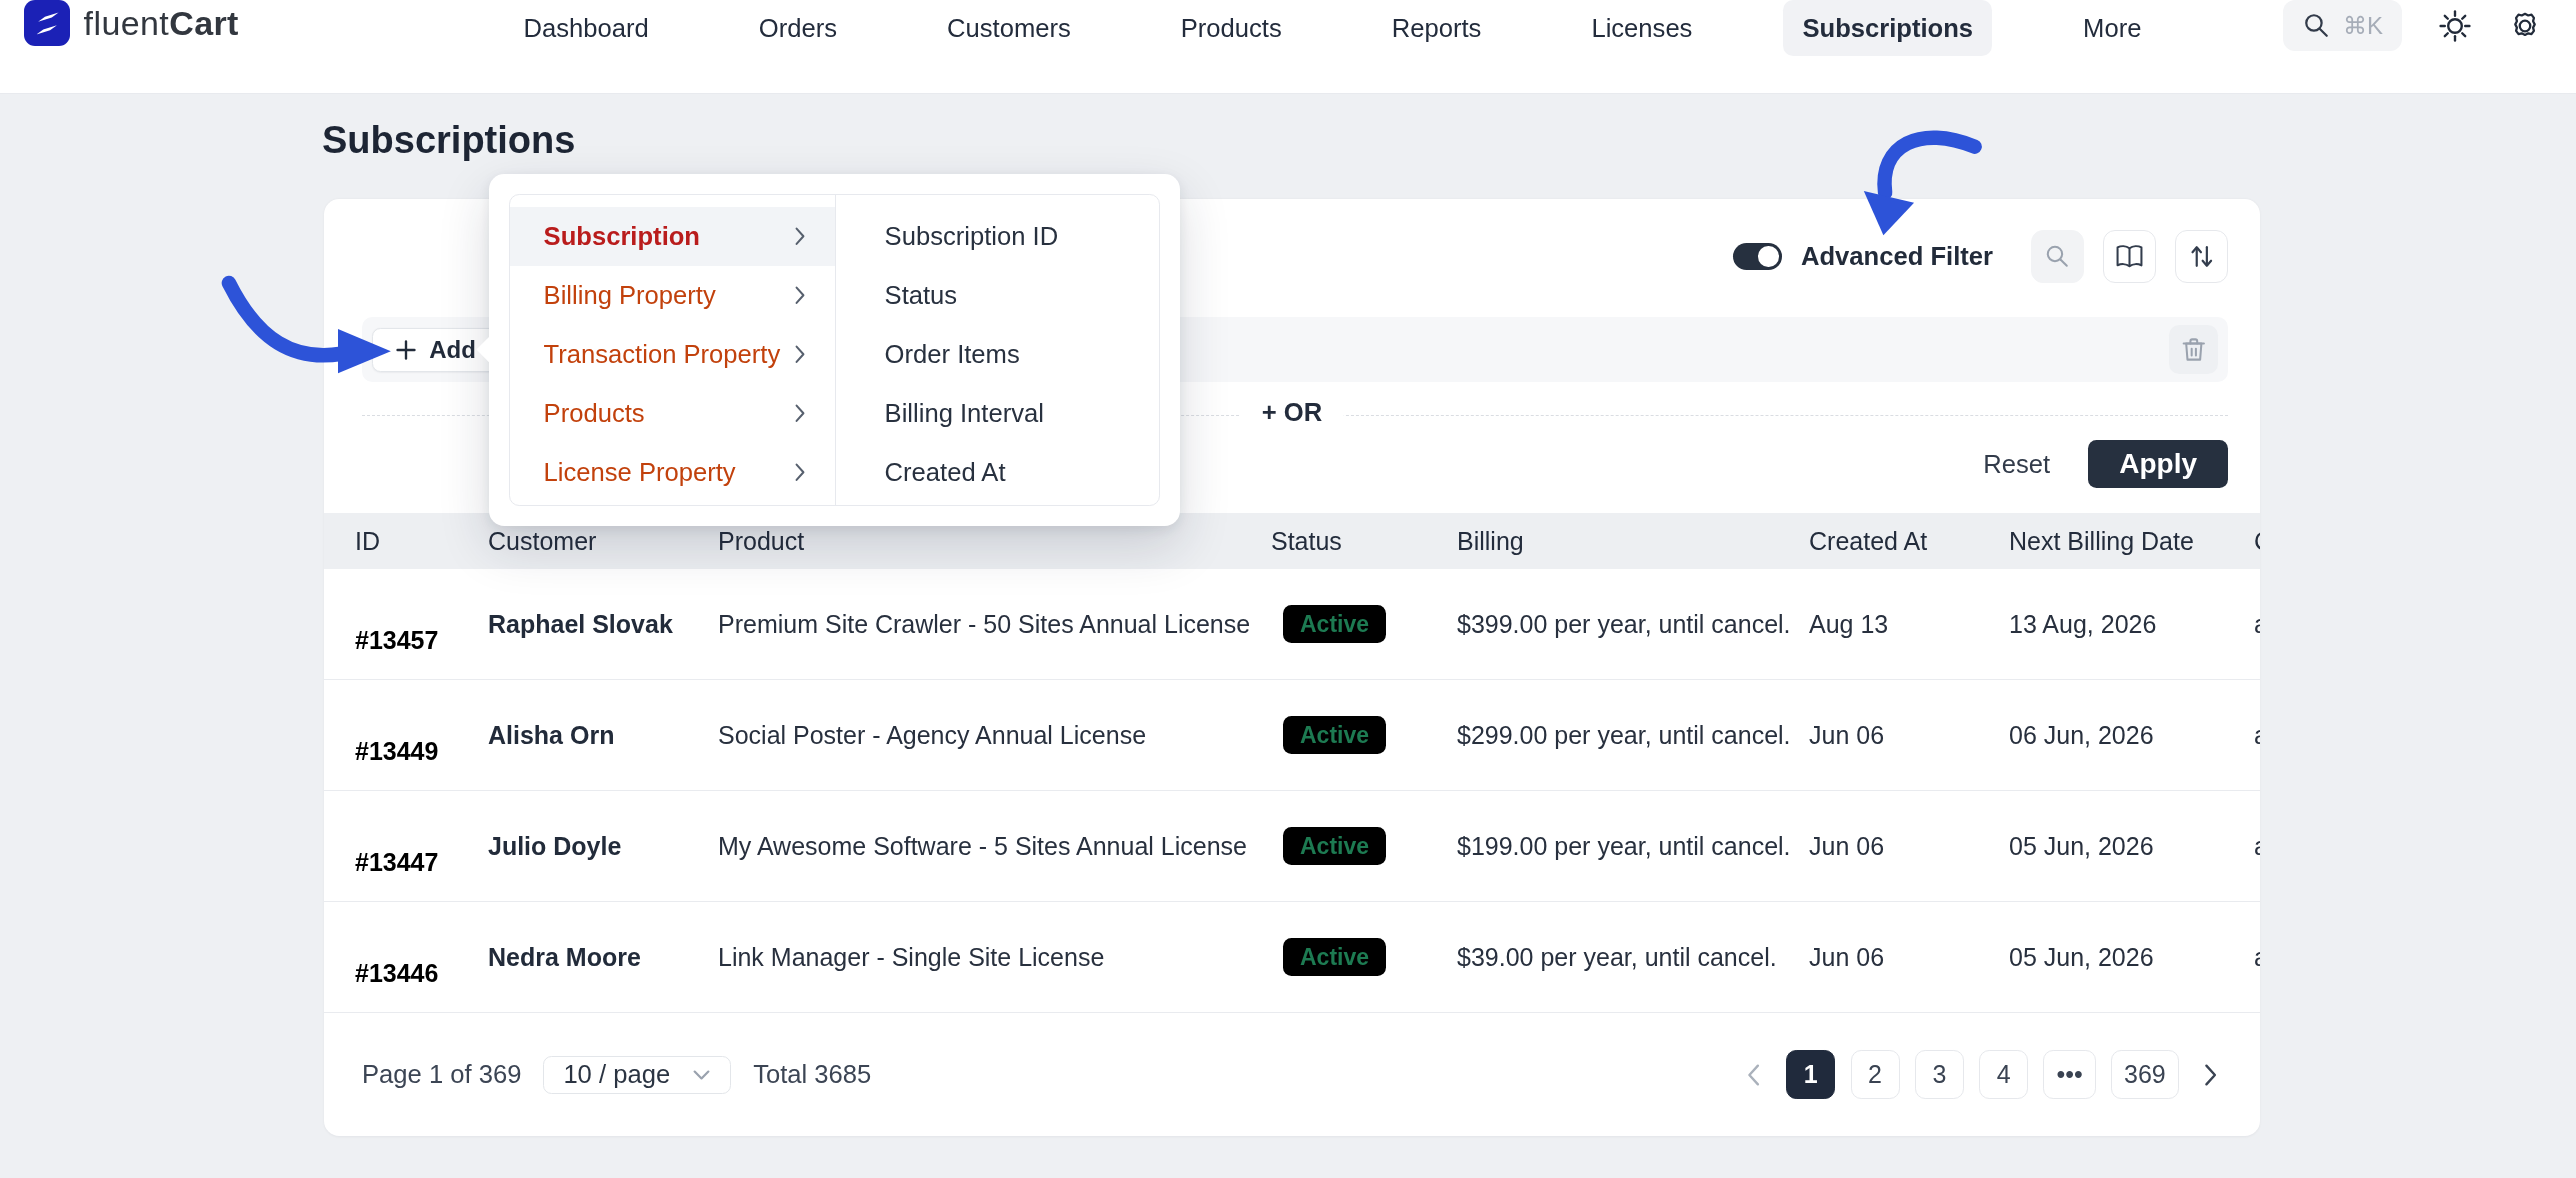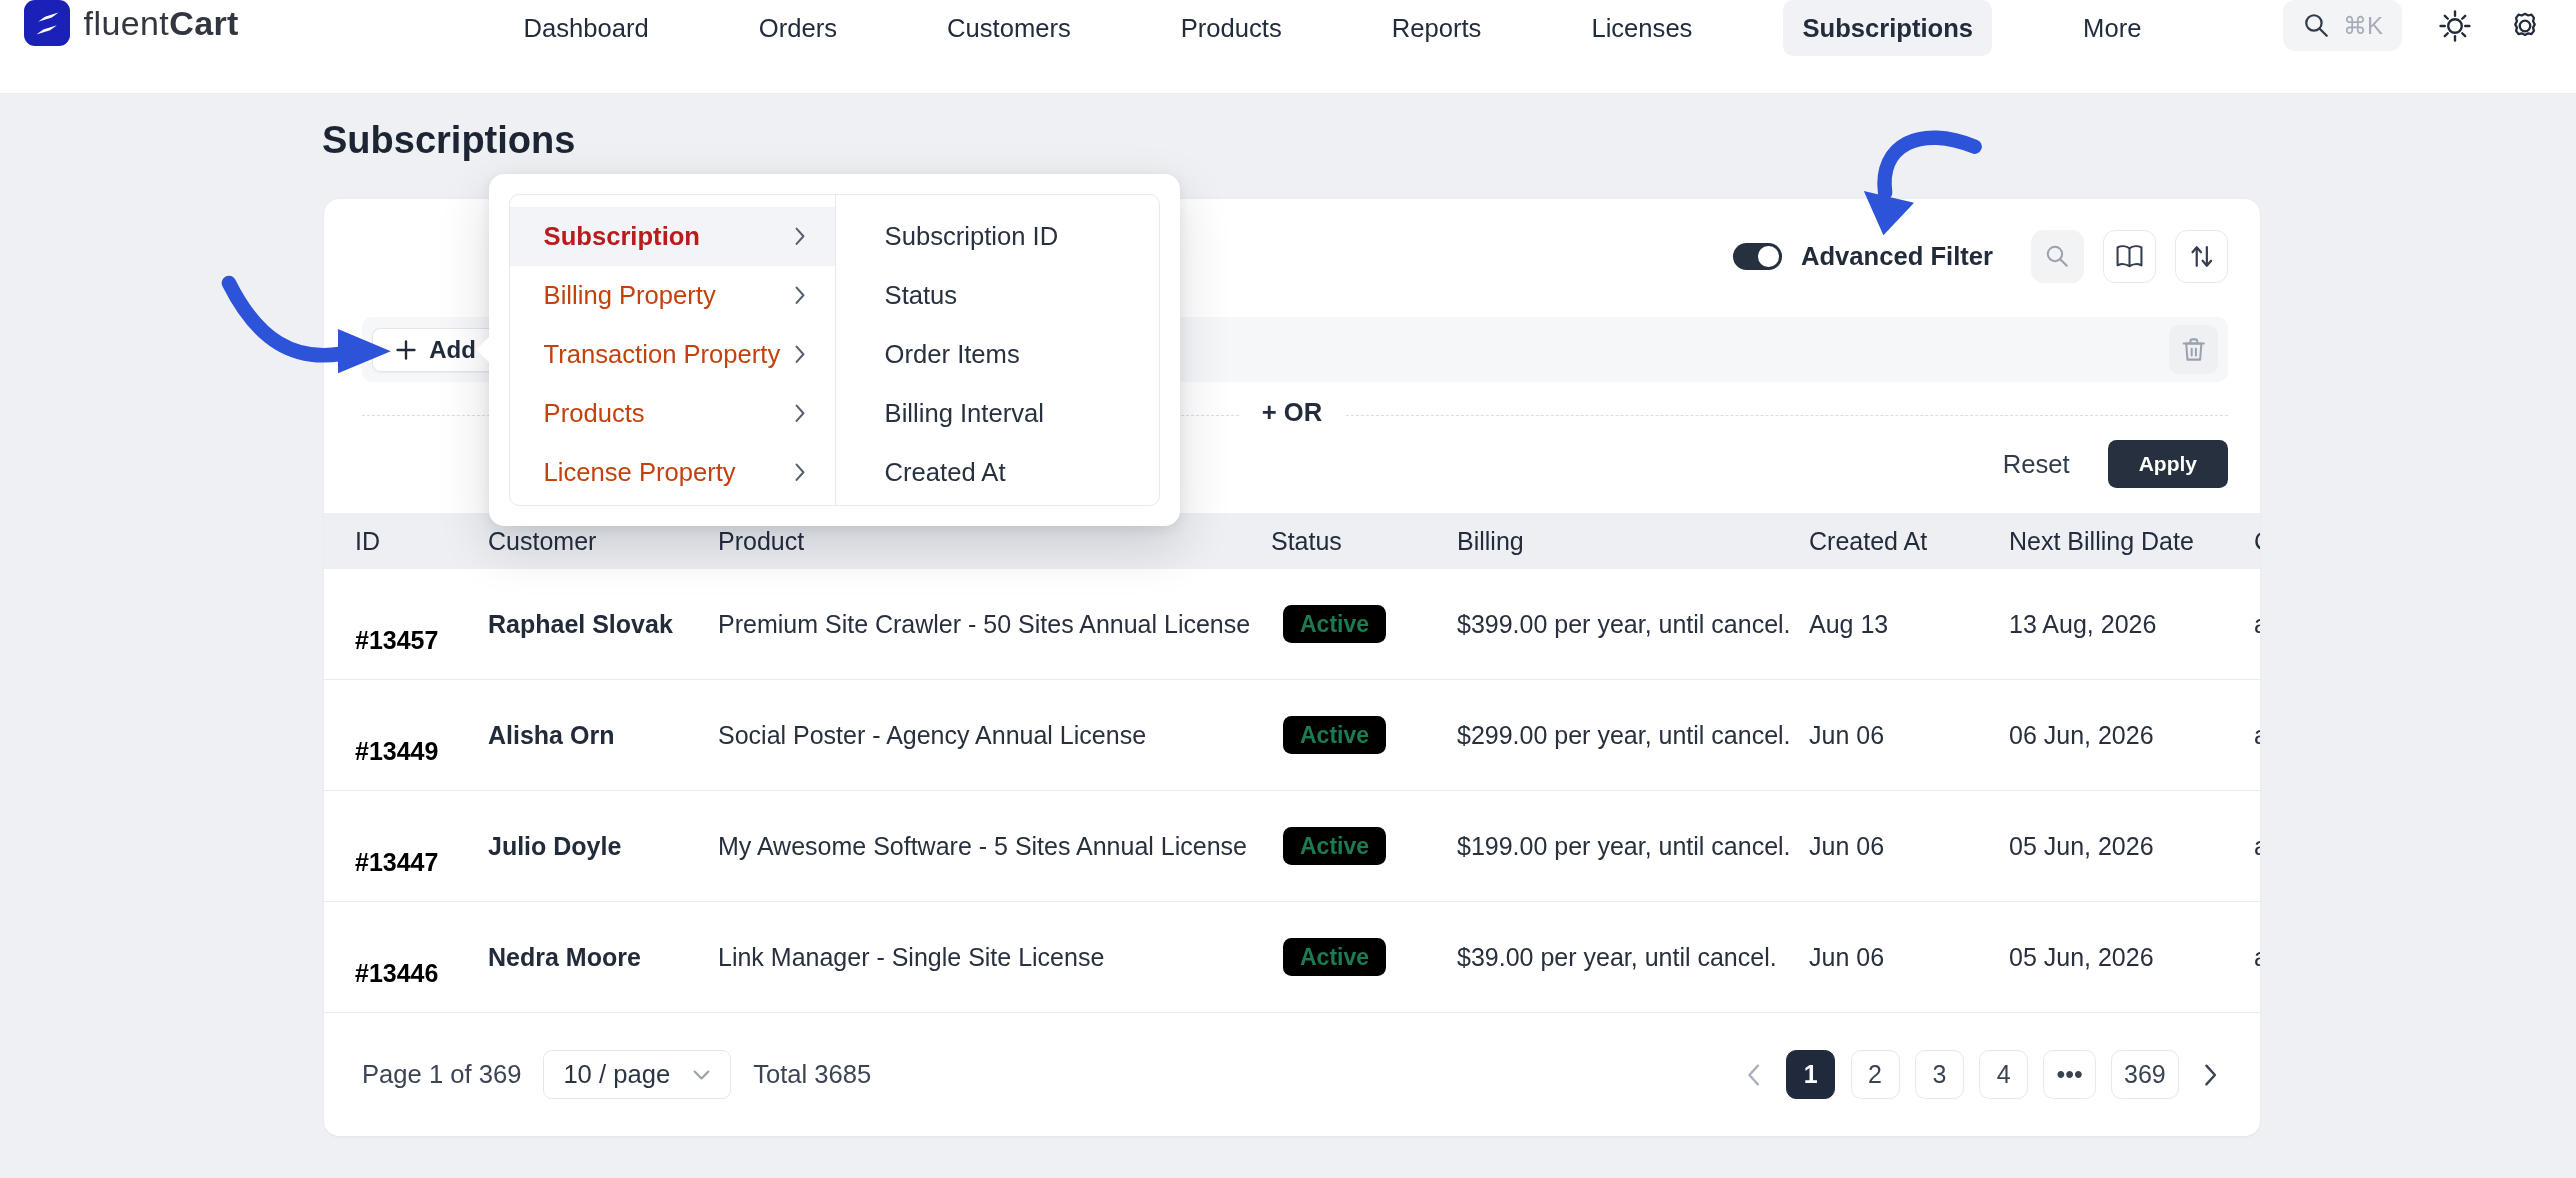--- a/index.html
+++ b/index.html
@@ -68,40 +68,40 @@
   
   .or-line { position:absolute; left:38px; right:32px; top:414px; border-top:1.7px dashed #dadde2; }
   .or-label { position:absolute; left:50%; top:397px; transform:translateX(-50%);
     background:#ffffff; padding:0 22px; font-size:25.6px; font-weight:700; color:#232c3c; cursor:pointer; }
   
   .card .or-line { top:216px; }
   .card .or-label { top:199px; }
 
   .filter-actions { position:absolute; right:32px; top:241px; display:flex; align-items:center; gap:38px; }
   .reset-btn { font-size:25.6px; font-weight:500; color:#323b4a; cursor:pointer; }
-  .apply-btn { background:#26303f; color:#ffffff; font-size:21px; font-weight:700;
+  .apply-btn { background:#26303f; color:#ffffff; font-size:28px; font-weight:700;
     border-radius:8.5px; height:48px; padding:0 31px; display:flex; align-items:center; cursor:pointer; }
 
   
   .table { position:absolute; left:0; top:314px; width:2038px; }
   .trow { display:grid; grid-template-columns:133px 230px 553px 186px 352px 200px 245px 102px;
     padding-left:31px; align-items:center; }
   .thead { background:#edeff2; height:56px; font-size:25px; font-weight:500; color:#232c3c; }
   .tbody-row { height:111px; border-bottom:0.9px solid #e9ebef; font-size:25px; color:#28303e; background:#fff; }
   .cell-id { color:#000000; font-weight:700;margin-top:32px; }
   .cell-customer { font-weight:700; color:#222b3a; }
   .badge { display:inline-flex; align-items:center; height:38px; padding:0 17px;
     background:#000000; color:#1d7b52; border-radius:8.5px; font-size:23px; font-weight:600;margin-left:12px; }
 
   
   .pagination { position:absolute; left:38px; right:32px; top:848px; height:55px;
     display:flex; align-items:center; justify-content:space-between; }
   .pg-left { display:flex; align-items:center; gap:22px; font-size:25.6px; color:#3c4554; }
   .per-page { display:flex; align-items:center; gap:22px; border:0.9px solid #e3e6ea; border-radius:8.5px;
-    height:49px; padding:0 19px; cursor:pointer; color:#2b3442; background:#fff; }
+    height:38px; padding:0 19px; cursor:pointer; color:#2b3442; background:#fff; }
   .pg-right { display:flex; align-items:center; gap:15.3px; }
   .pg-btn { min-width:49px; height:49px; border-radius:10.2px; border:0.9px solid #e6e8ec; background:#fff;
     display:flex; align-items:center; justify-content:center; font-size:25px; color:#3a4352;
     cursor:pointer; padding:0 12px; }
   .pg-btn.active { background:#202a3c; border-color:#202a3c; color:#ffffff; font-weight:600; }
   .pg-chevron { width:34px; height:49px; display:flex; align-items:center; justify-content:center; cursor:pointer; }
 
   
   .dropdown {
     position:absolute; left:489px; top:174px; width:691px; height:352px;

